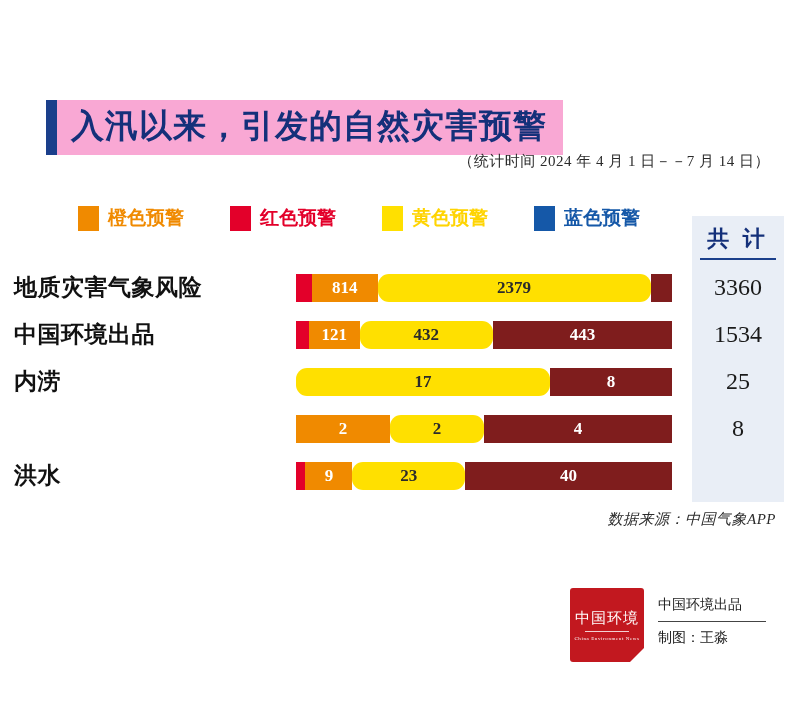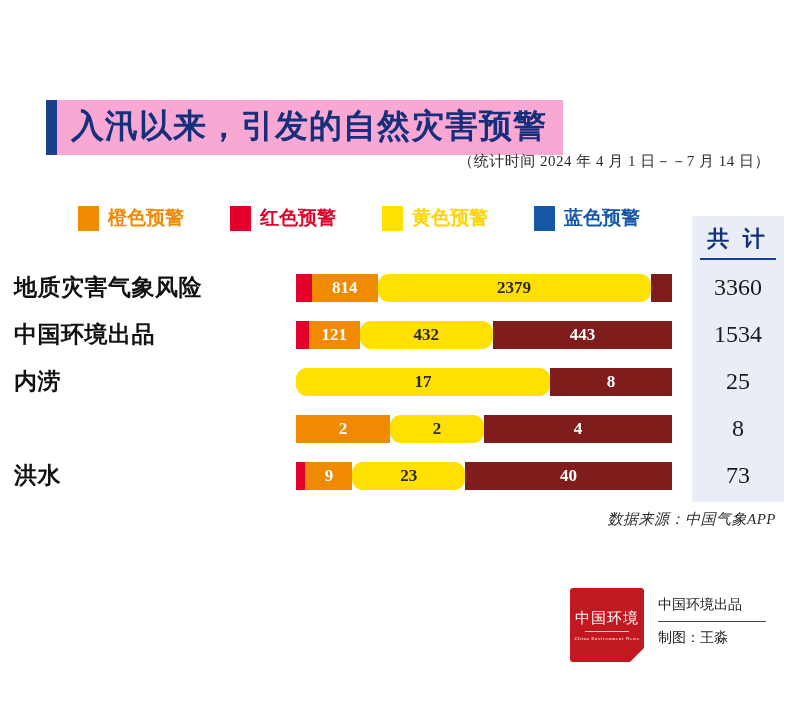--- a/index.html
+++ b/index.html
@@ -333,21 +333,20 @@
   </div>
 
   <div class="row">
     <div class="row-label">洪水</div>
     <div class="bar-area">
       <div class="seg red" style="width:2.5%"></div>
       <div class="seg orange" style="width:12.5%">9</div>
       <div class="seg yellow" style="width:30%">23</div>
       <div class="seg blue" style="width:55%">40</div>
     </div>
-    <div class="row-total">73</div>
   </div>
 
 </div>
 
 <div class="source">数据来源：中国气象APP</div>
 
 <div class="footer">
   <div class="logo-box">
     <div class="logo-cn">中国环境</div>
     <div class="logo-rule"></div>

